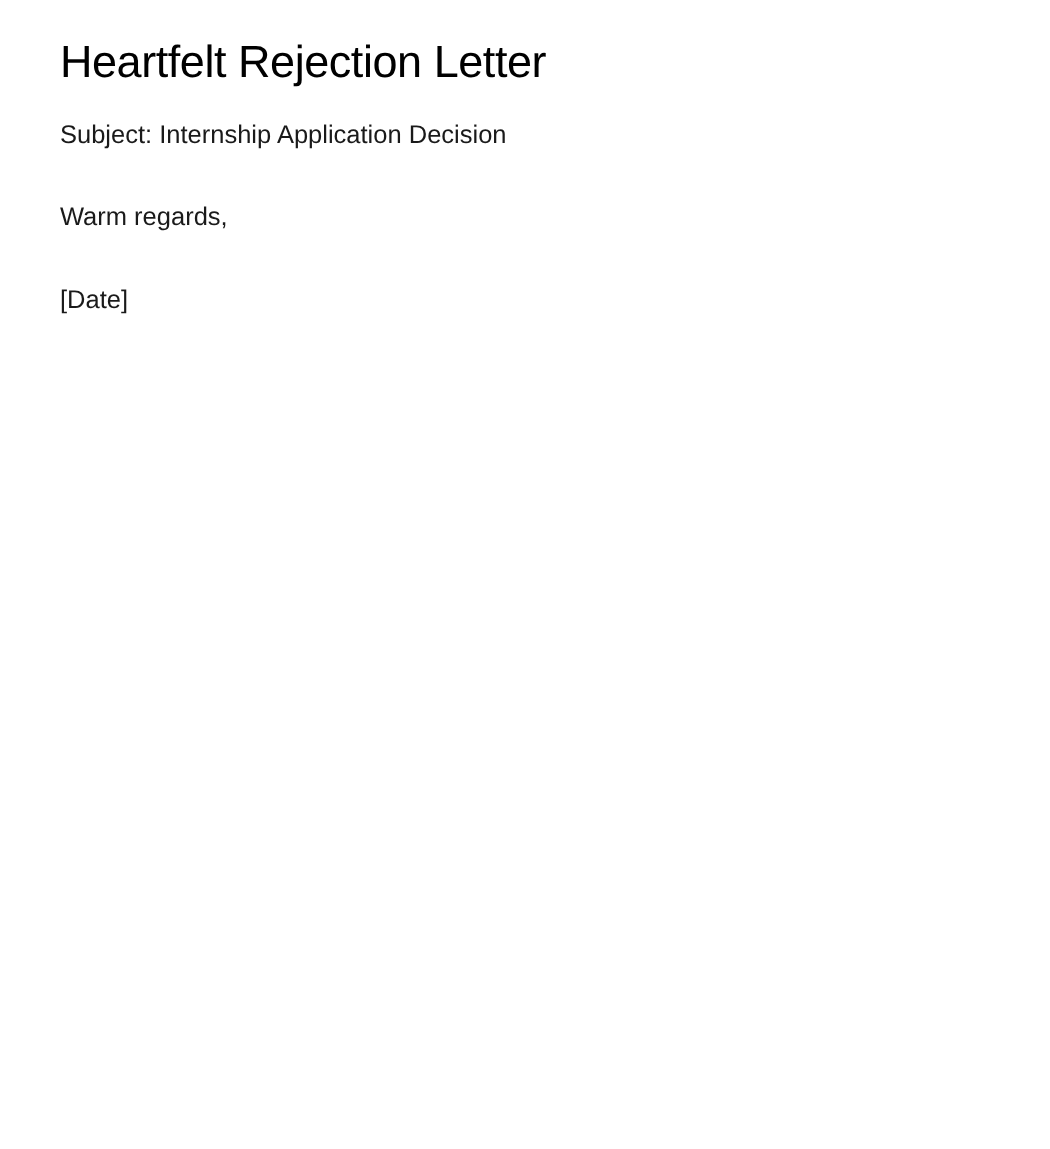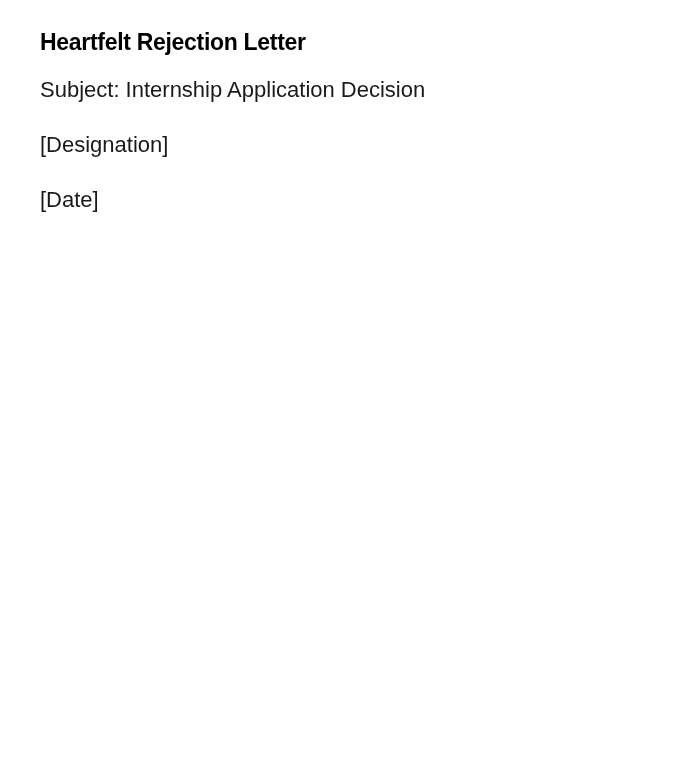--- a/index.html
+++ b/index.html
@@ -1,21 +1,21 @@
 <!DOCTYPE html>
 <html><head>
 <meta charset="utf-8">
 <style>
   html, body { margin: 0; padding: 0; background: #ffffff; }
   body { width: 700px; height: 766px; overflow: hidden; }
   .page { padding: 22px 40px 0 40px; color: #1a1a1a; font-family: "Liberation Sans", sans-serif; }
-  h1 { font-size: 23px; font-weight: bold; margin: 4px 0 14px 0; letter-spacing: -0.3px; color: #000; line-height: 32px; }
-  p { font-size: 22px; line-height: 35px; margin: 0 0 20px 0; }
+  h1 { font-size: 30px; font-weight: normal; margin: 4px 0 14px 0; letter-spacing: -0.3px; color: #000; line-height: 32px; }
+  p { font-size: 17px; line-height: 35px; margin: 0 0 20px 0; }
 </style>
 </head>
 <body>
 
 <div class="page">
   <h1>Heartfelt Rejection Letter</h1>
   <p>Subject: Internship Application Decision</p>
-  <p>[Designation]</p>
+  <p>Warm regards,</p>
   <p>[Date]</p>
 </div>
 
 </body></html>

